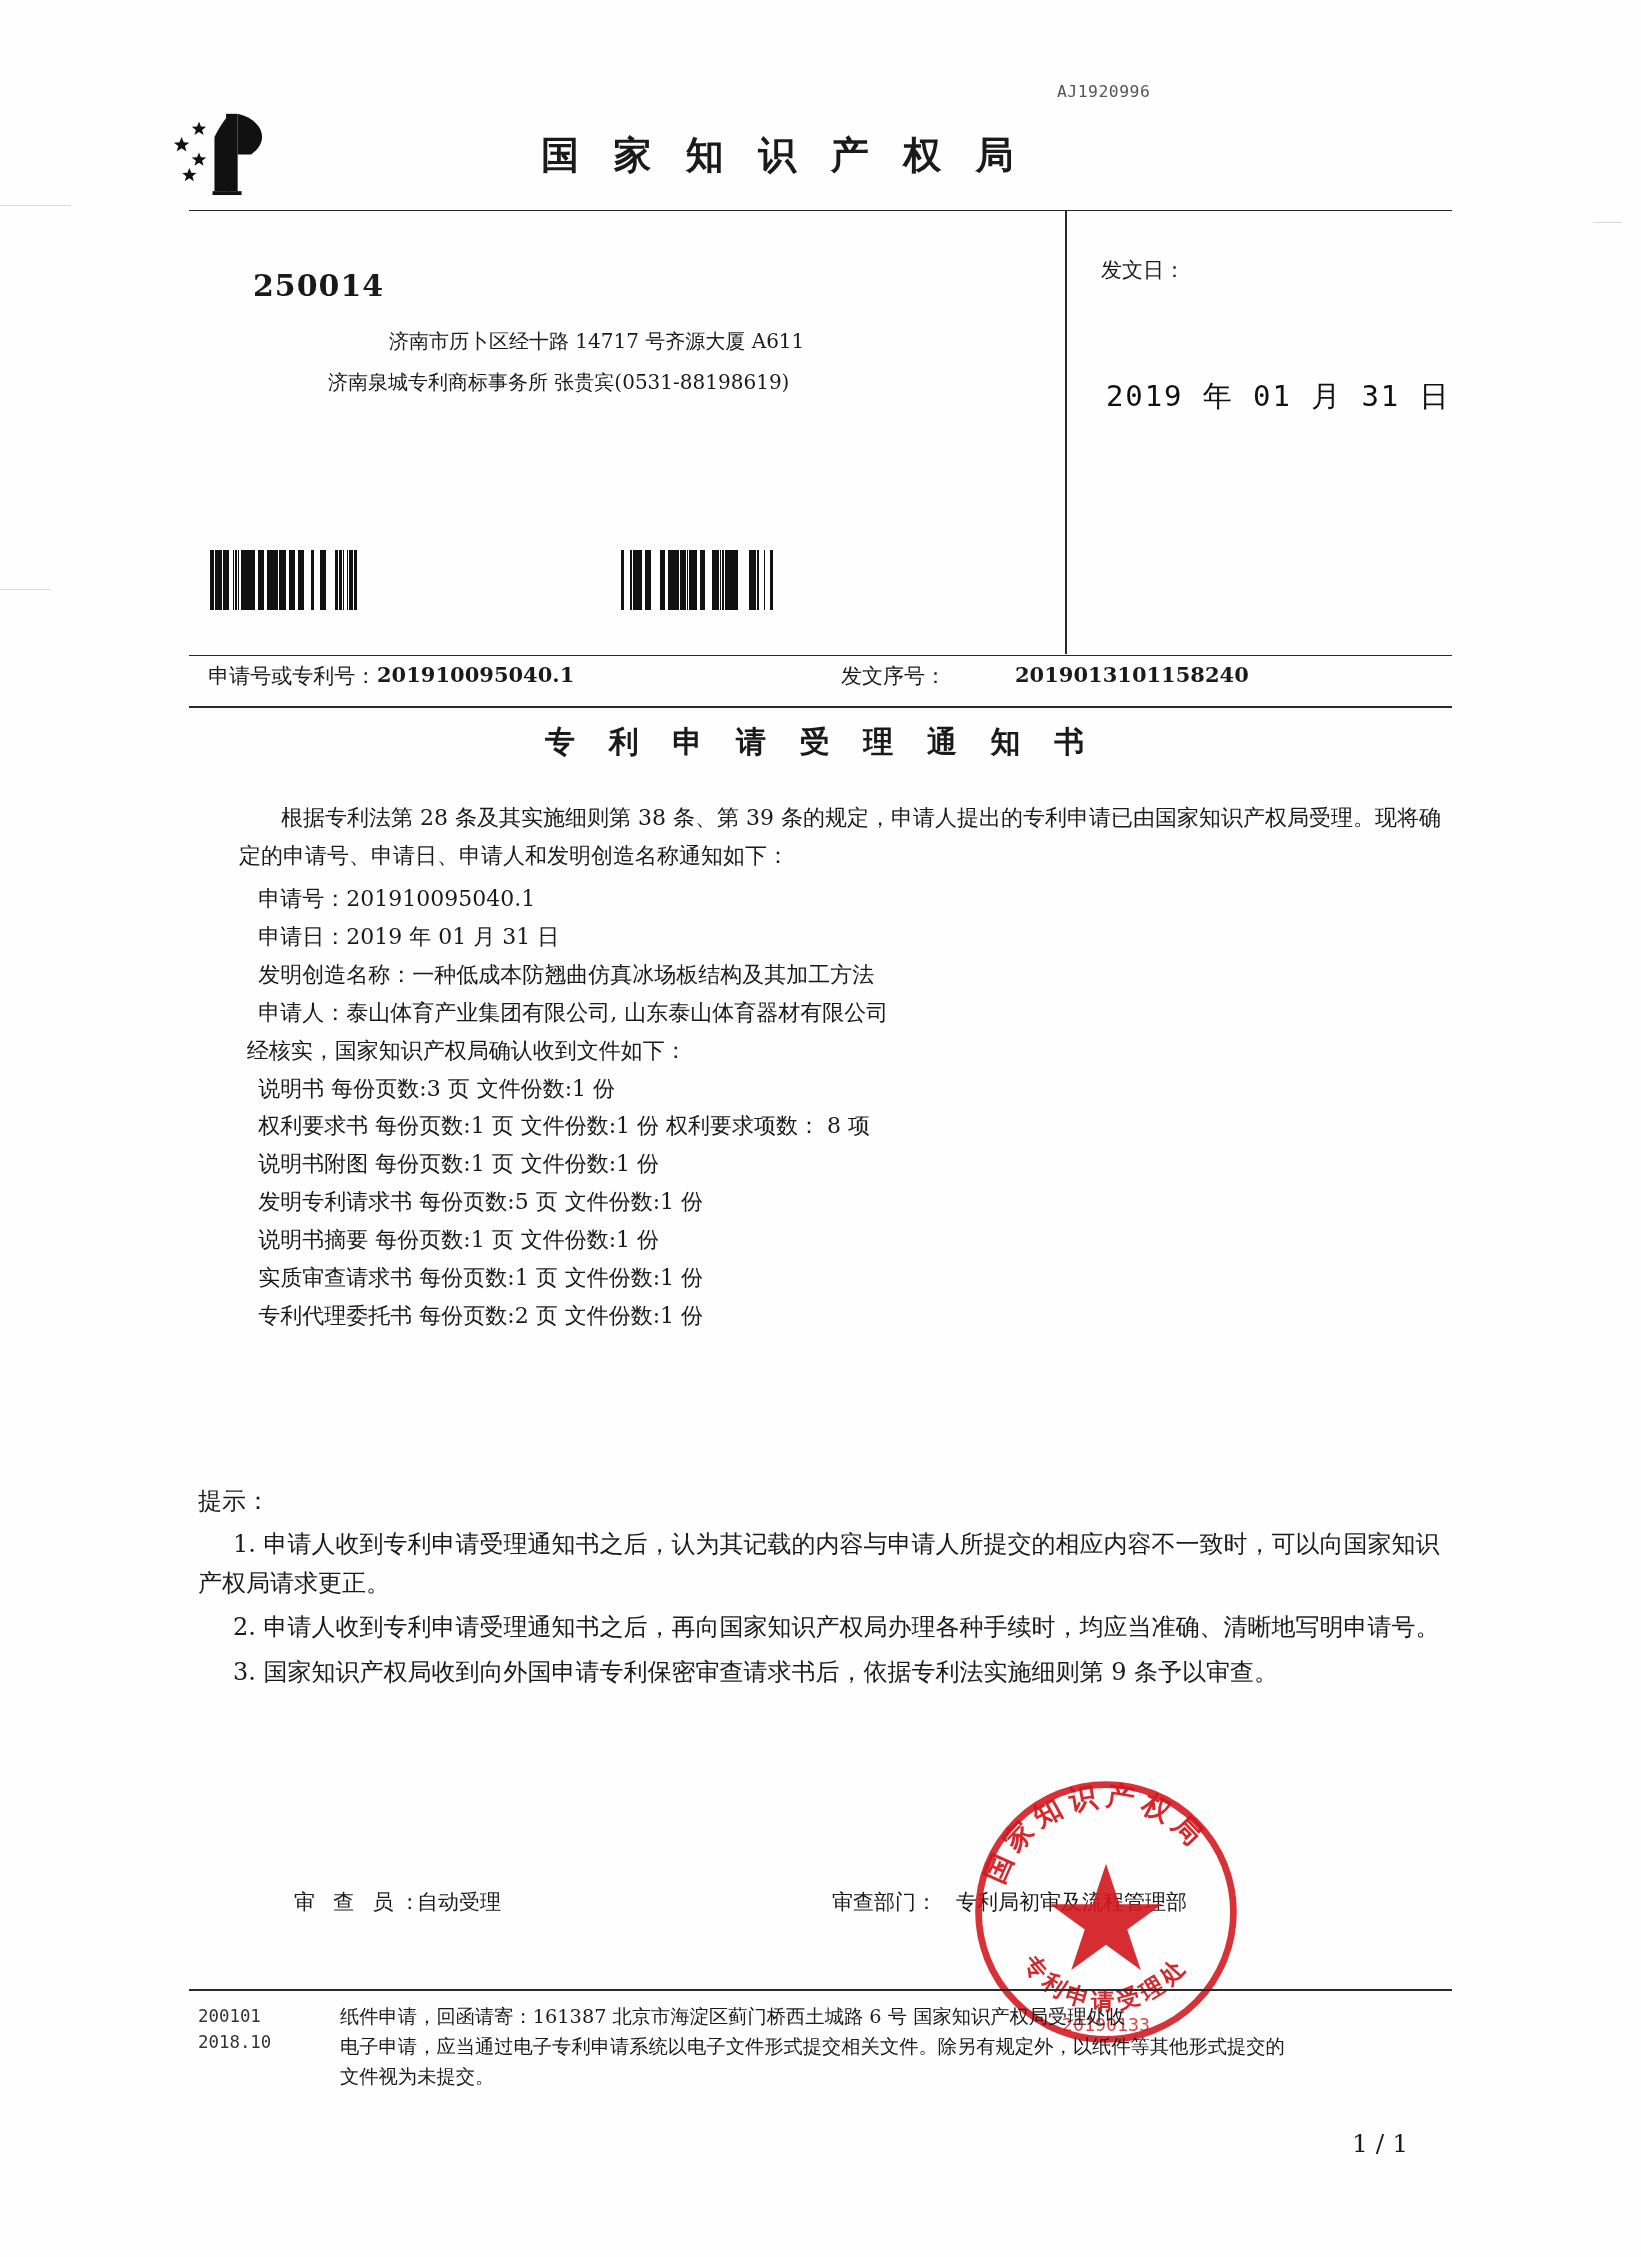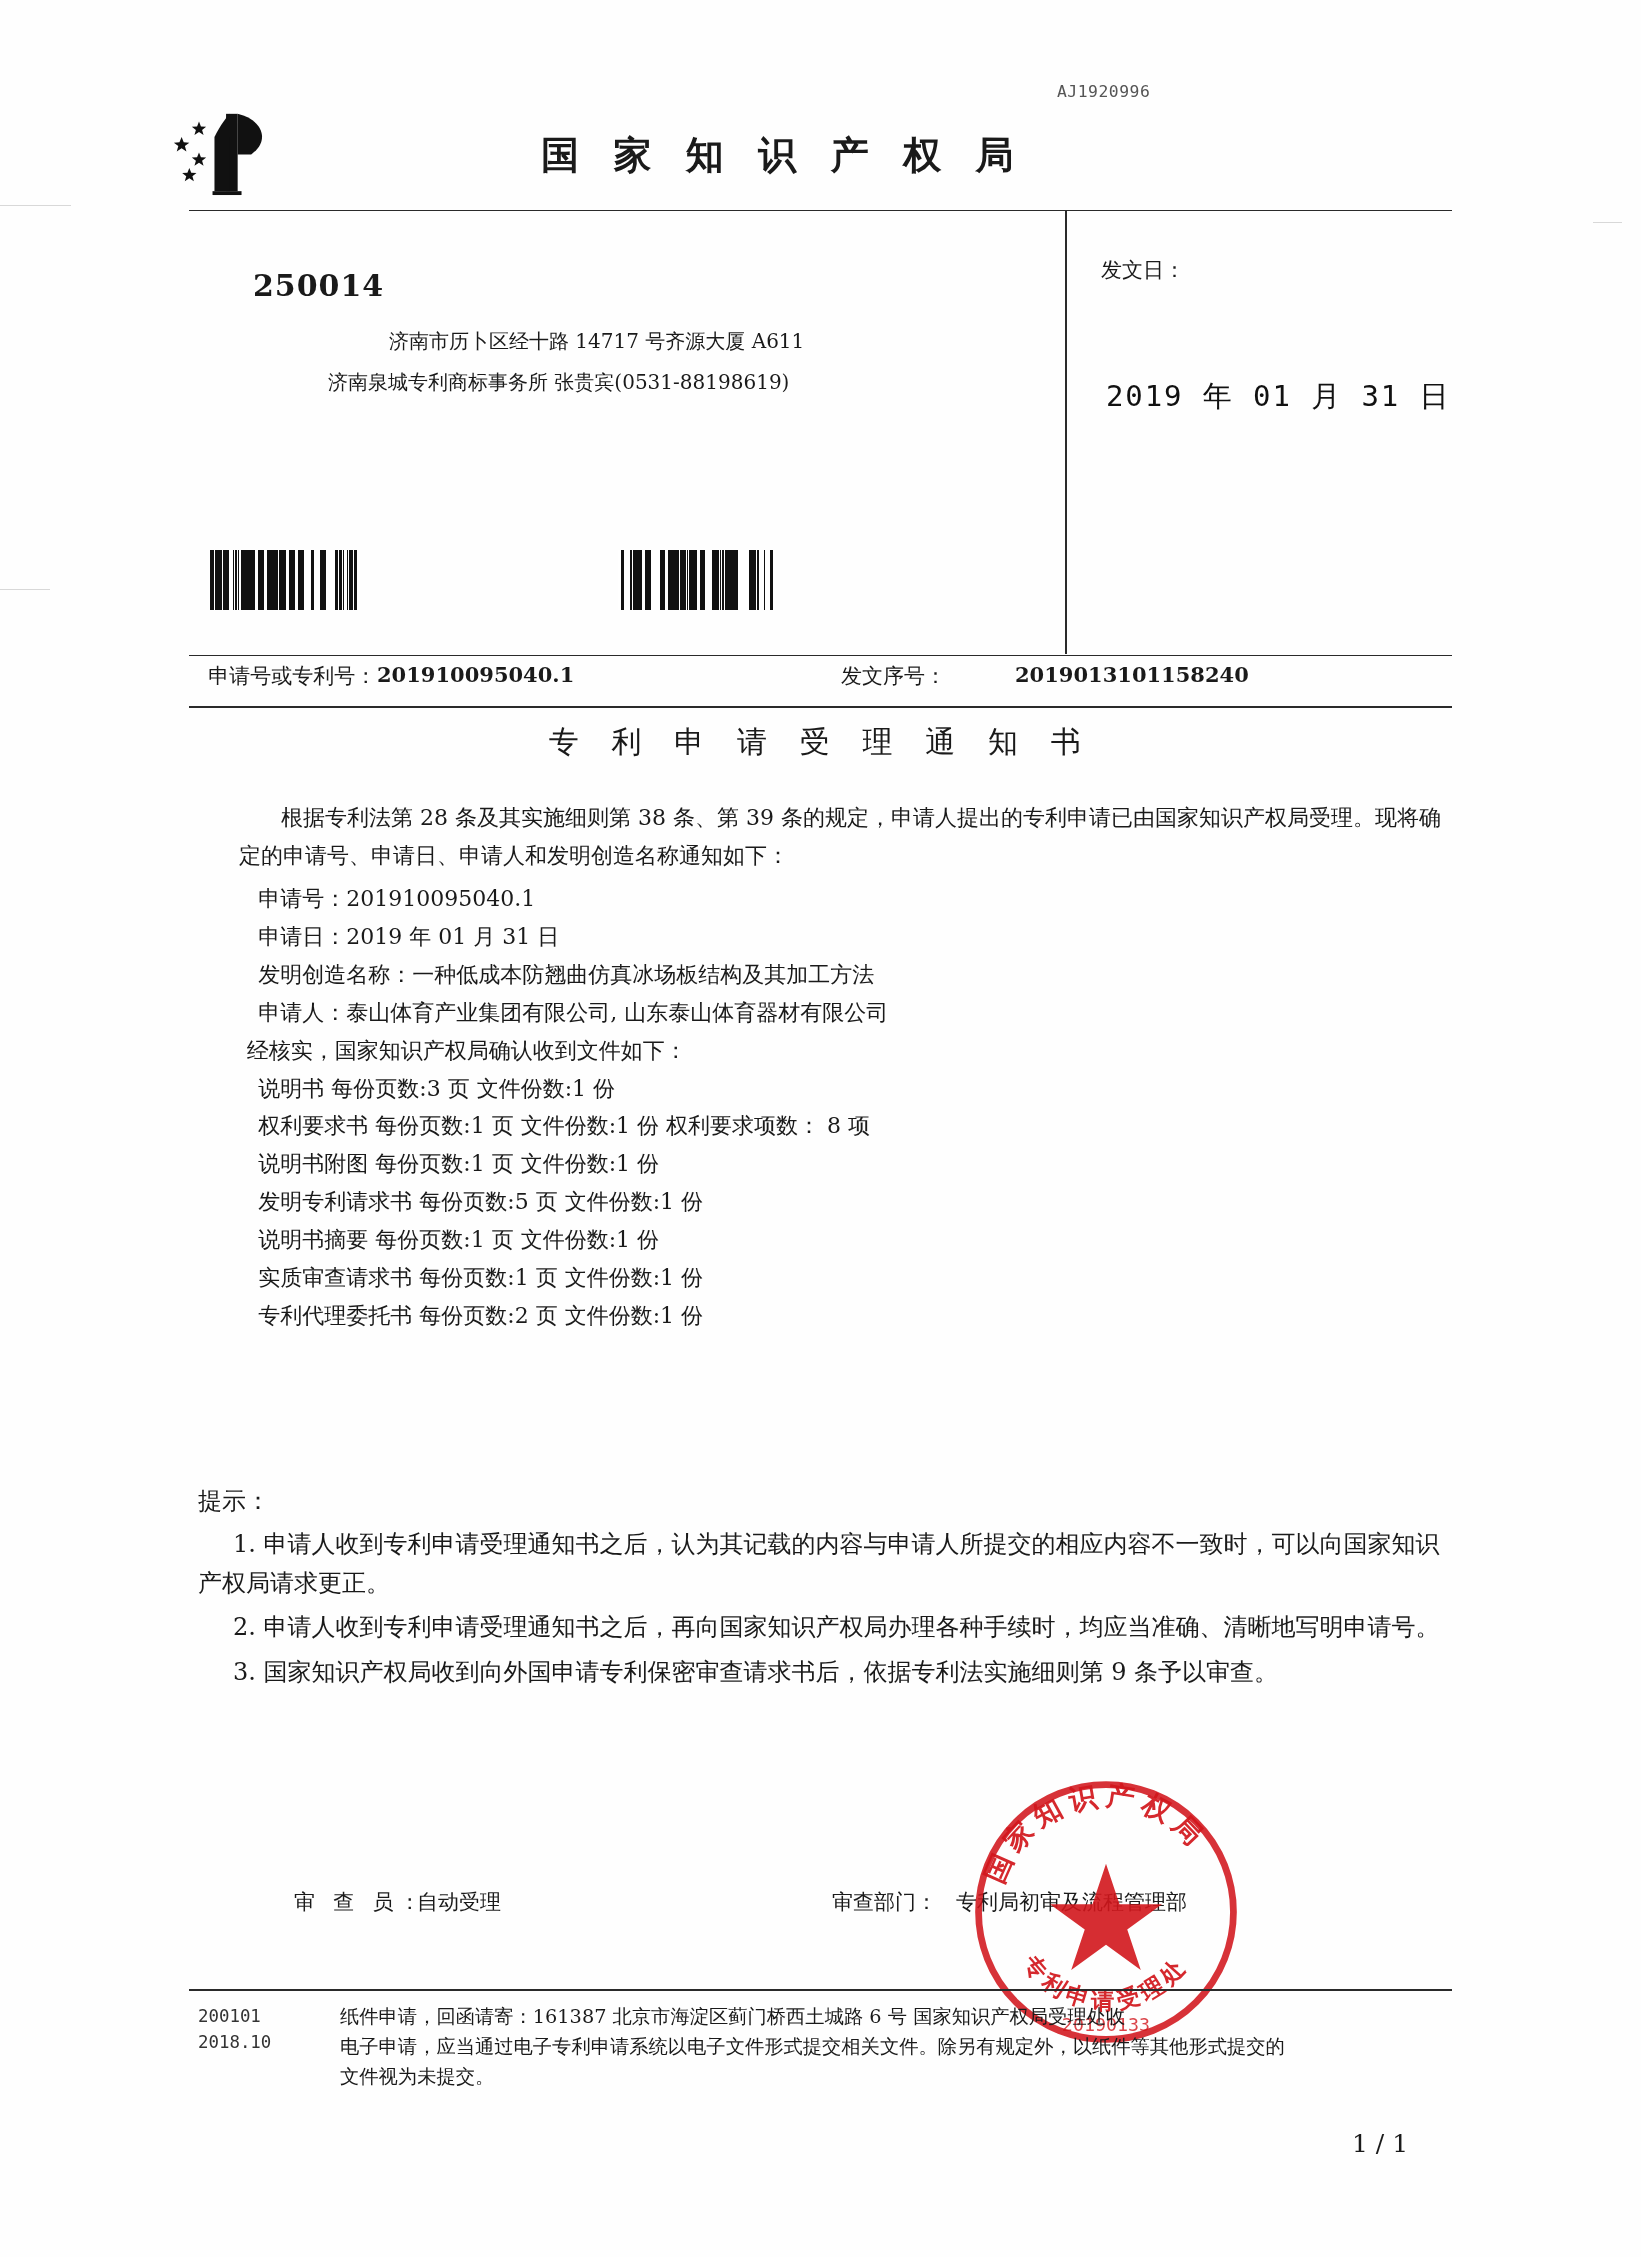--- a/index.html
+++ b/index.html
@@ -172,21 +172,21 @@
   }
 
   
   .main-title {
     position: absolute;
     left: 0;
     top: 722px;
     width: 1641px;
     text-align: center;
     font-size: 30px;
-    font-weight: normal;
+    font-weight: bold;
     letter-spacing: 11.6px;
   }
 
   
   .body-block {
     position: absolute;
     left: 239px;
     top: 799px;
     width: 1217px;
     font-size: 22px;

